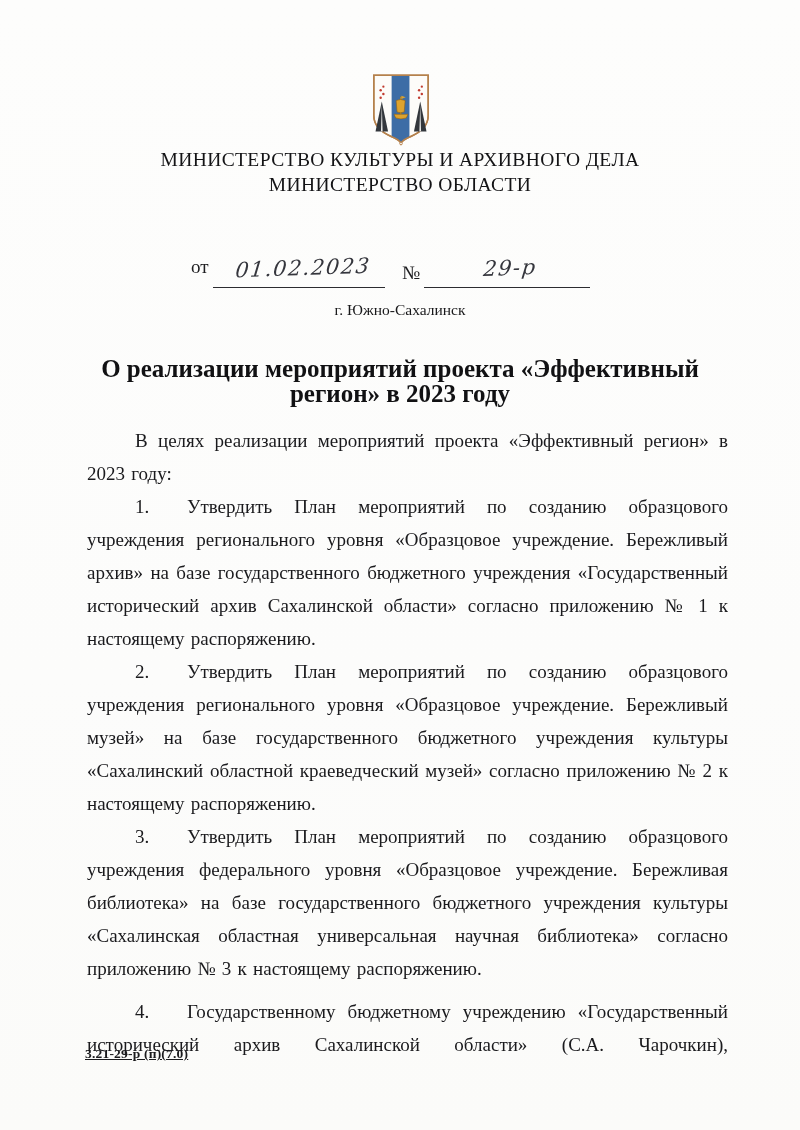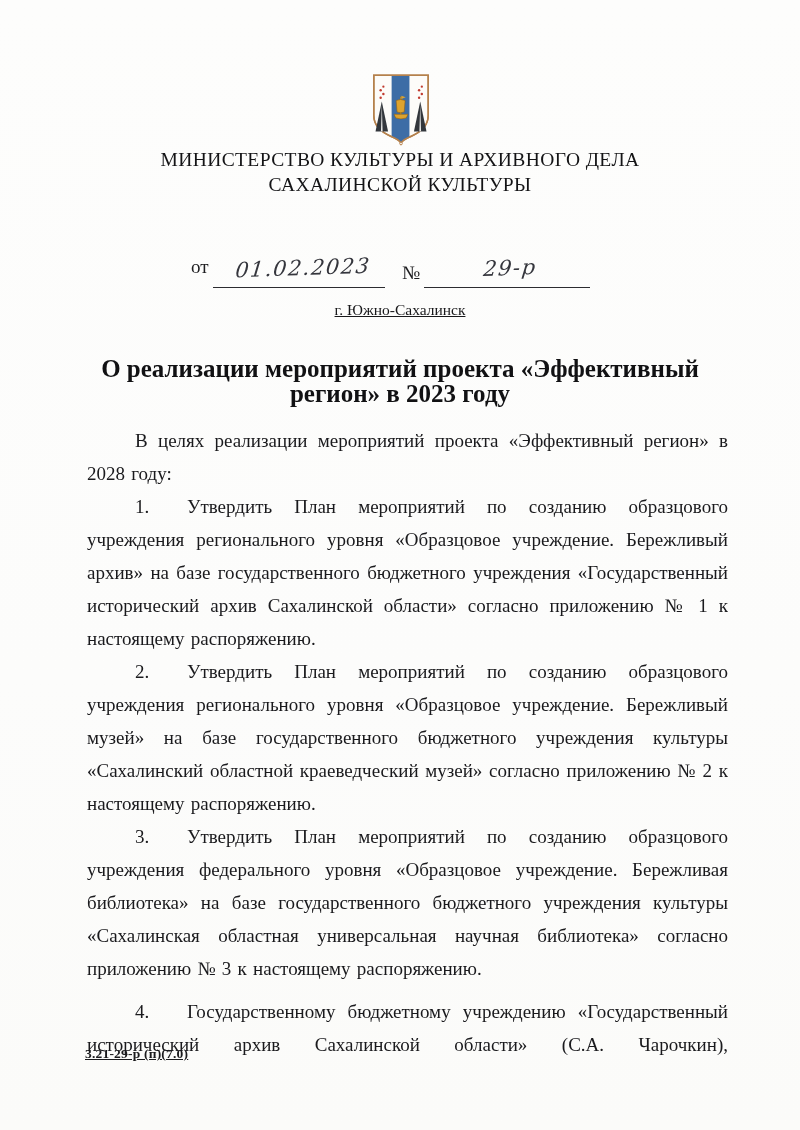--- a/index.html
+++ b/index.html
@@ -75,21 +75,20 @@
   .hw-num  { top: 256px; left: 455px; width: 110px; }
 
   .city {
     position: absolute;
     top: 301px;
     left: 0;
     width: 100%;
     text-align: center;
     font-size: 15.5px;
     color: #18181a;
-    text-decoration: underline;
   }
 
   
   .title {
     position: absolute;
     top: 356px;
     left: 55px;
     width: 690px;
     text-align: center;
     font-size: 25px;
@@ -174,38 +173,38 @@
         <circle cx="51.3" cy="27" r="1.3" fill="#c13b2f"></circle>
         <circle cx="54.2" cy="23" r="1.3" fill="#c13b2f"></circle>
         <circle cx="51.3" cy="19" r="1.3" fill="#c13b2f"></circle>
         <circle cx="54.2" cy="15.2" r="1.2" fill="#c13b2f"></circle>
       </g>
     </svg>
   </div>
 
   <div class="ministry">
     <div>МИНИСТЕРСТВО КУЛЬТУРЫ И АРХИВНОГО ДЕЛА</div>
-    <div>САХАЛИНСКОЙ КУЛЬТУРЫ</div>
+    <div>МИНИСТЕРСТВО ОБЛАСТИ</div>
   </div>
 
 
   <span class="date-label">от</span>
   <span class="fill-line date-line"></span>
   <span class="handwriting hw-date">01.02.2023</span>
 
   <span class="num-label">№</span>
   <span class="fill-line num-line"></span>
   <span class="handwriting hw-num">29-р</span>
 
   <div class="city">г. Южно-Сахалинск</div>
 
   <div class="title">О реализации мероприятий проекта «Эффективный регион» в 2023 году</div>
 
   <div class="body-text">
-    <p class="para">В целях реализации мероприятий проекта «Эффективный регион» в 2028 году:</p>
+    <p class="para">В целях реализации мероприятий проекта «Эффективный регион» в 2023 году:</p>
 
     <p class="para">
       <span class="pnum">1.</span><span>Утвердить План мероприятий по созданию образцового учреждения регионального уровня «Образцовое учреждение. Бережливый архив» на базе государственного бюджетного учреждения «Государственный исторический архив Сахалинской области» согласно приложению № 1 к настоящему распоряжению.</span>
     </p>
 
     <p class="para">
       <span class="pnum">2.</span><span>Утвердить План мероприятий по созданию образцового учреждения регионального уровня «Образцовое учреждение. Бережливый музей» на базе государственного бюджетного учреждения культуры «Сахалинский областной краеведческий музей» согласно приложению № 2 к настоящему распоряжению.</span>
     </p>
 
     <p class="para">

